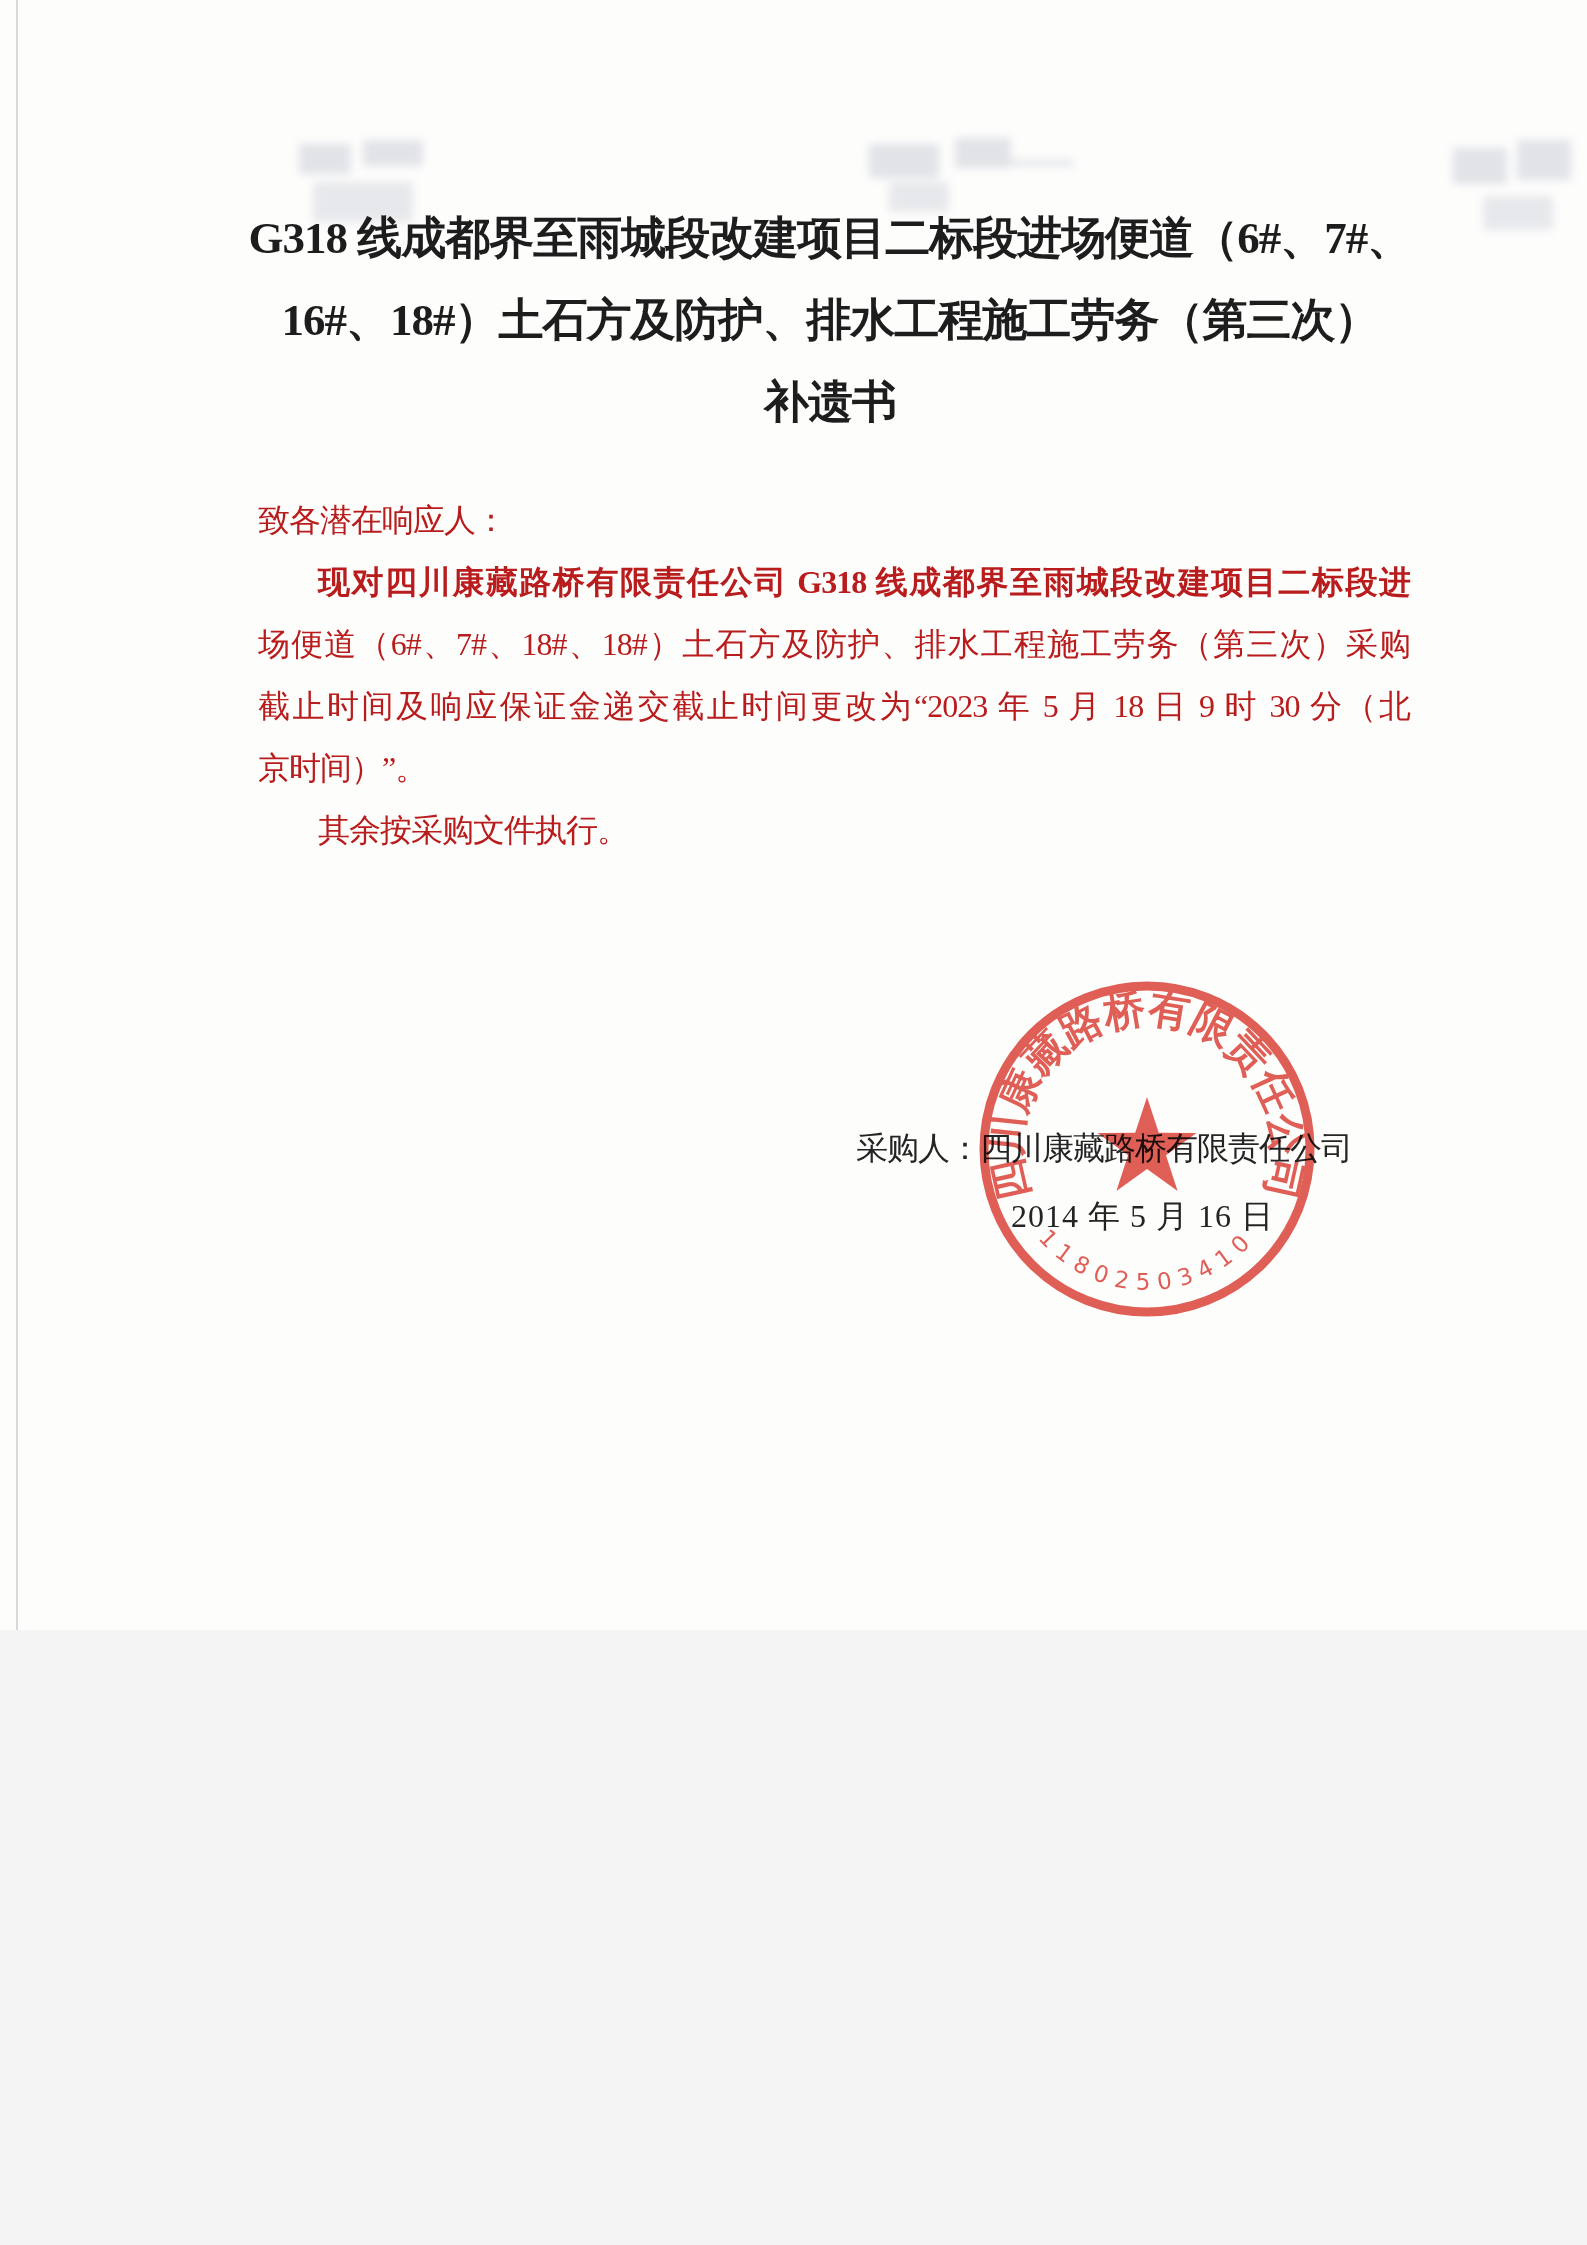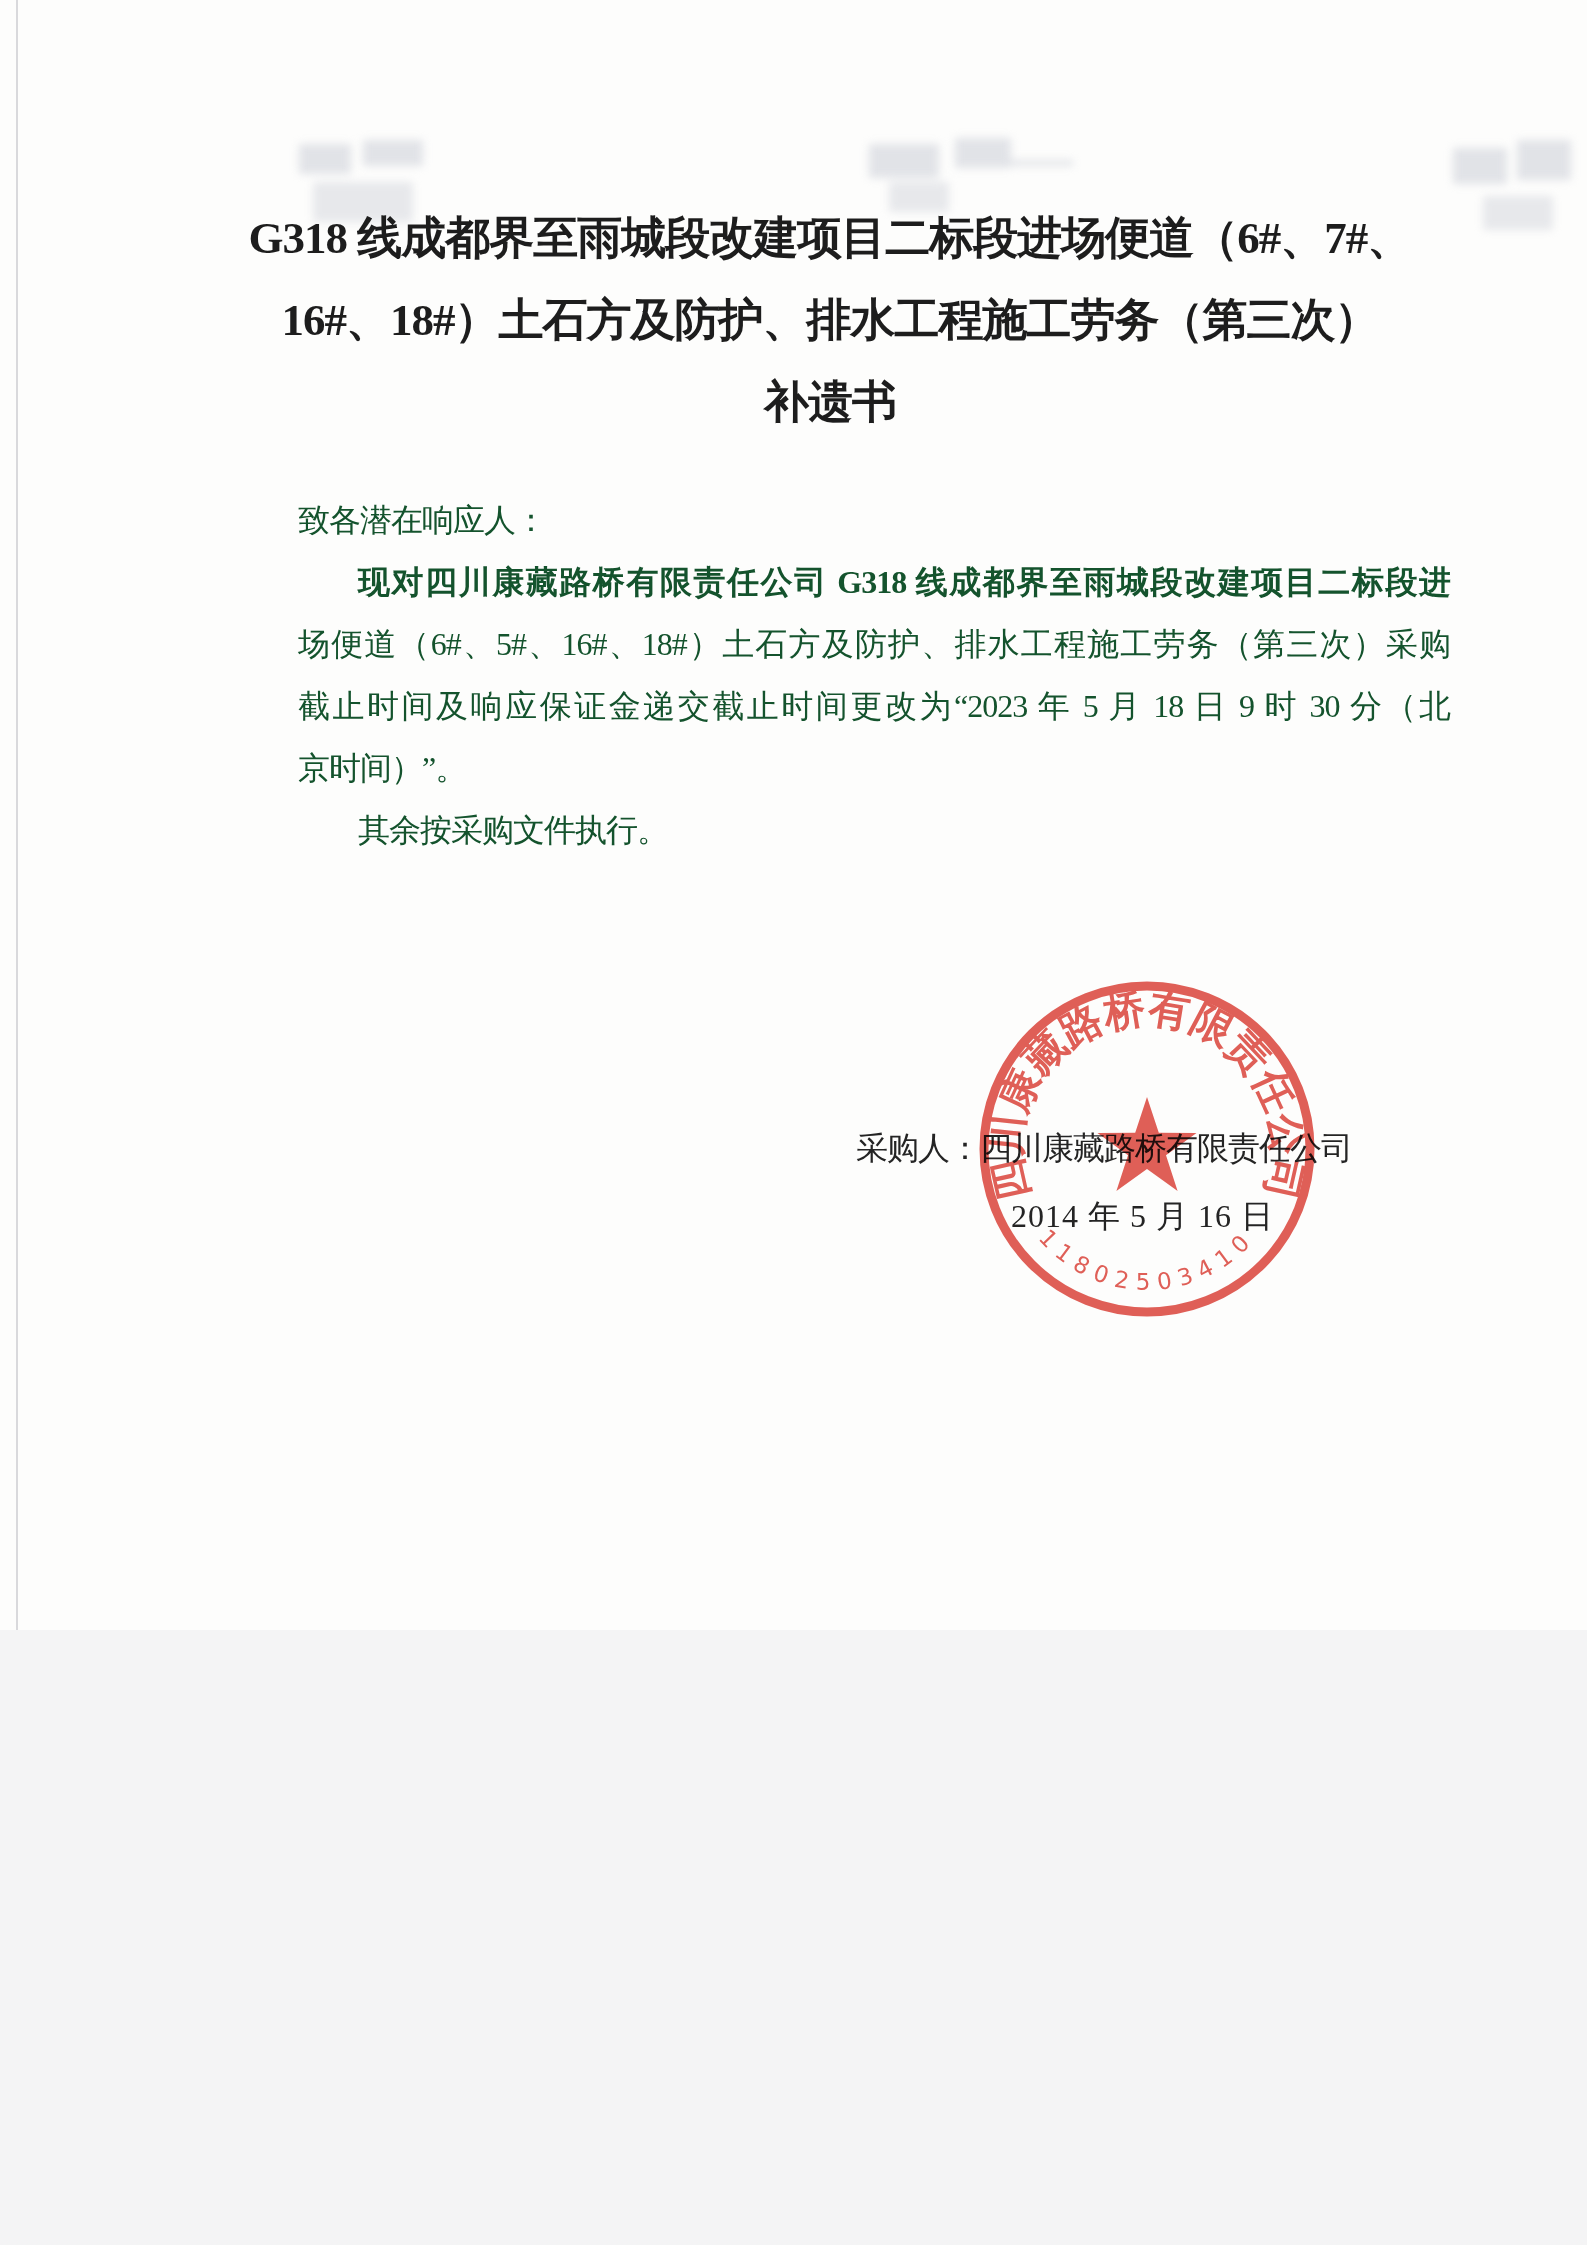--- a/index.html
+++ b/index.html
@@ -25,21 +25,21 @@
   .title{
     position:absolute;left:240px;top:197px;width:1180px;
     font-size:45px;font-weight:700;letter-spacing:-1px;color:#1d1d1d;
     text-align:center;
   }
   .title .tline{height:82px;line-height:82px;white-space:nowrap;}
 
   
   .body-block{
     position:absolute;left:258px;top:489px;width:1152px;
-    font-size:32px;letter-spacing:-1px;color:#14532d;margin-left:40px;
+    font-size:32px;letter-spacing:-1px;color:#b91c1c;
   }
   .body-block .line{height:62px;line-height:62px;white-space:nowrap;}
   #paragraph .pline{height:62px;line-height:62px;}
   #paragraph .pline.fill{text-align:justify;text-align-last:justify;white-space:normal;}
   #paragraph .pline.indent{padding-left:60px;font-weight:bold;}
   #paragraph .pline.fill.indent{padding-left:0;text-indent:60px;}
   .closing{padding-left:60px;}
   .useg{
     text-decoration-thickness:2.5px;
     text-underline-offset:7px;
@@ -94,21 +94,21 @@
   <div class="title" id="title">
       <div class="tline">G318 线成都界至雨城段改建项目二标段进场便道（6#、7#、</div>
       <div class="tline">16#、18#）土石方及防护、排水工程施工劳务（第三次）</div>
       <div class="tline">补遗书</div>
     </div>
 
   <div class="body-block">
     <div class="line">致各潜在响应人：</div>
     <div id="paragraph">
         <div class="pline fill indent"><span>现对四川康藏路桥有限责任公司 G318 线成都界至雨城段改建项目二标段进</span></div>
-        <div class="pline fill"><span>场便道（6#、5#、16#、18#）土石方及防护、排水工程施工劳务（第三次）采购</span></div>
+        <div class="pline fill"><span>场便道（6#、7#、18#、18#）土石方及防护、排水工程施工劳务（第三次）采购</span></div>
         <div class="pline fill"><span>截止时间及响应保证金递交截止时间更改为“</span><span class="useg">2023</span><span> 年 </span><span class="useg">5</span><span> 月 </span><span class="useg">18</span><span> 日 </span><span class="useg">9</span><span> 时 </span><span class="useg">30</span><span> 分（北</span></div>
         <div class="pline"><span>京时间）”。</span></div>
       </div>
     <div class="line closing">其余按采购文件执行。</div>
   </div>
 
   <div class="sig-buyer">采购人：四川康藏路桥有限责任公司</div>
   <div class="sig-date">2014 年 5 月 16 日</div>
 
   <svg class="stamp" viewBox="0 0 360 360" xmlns="http://www.w3.org/2000/svg">

